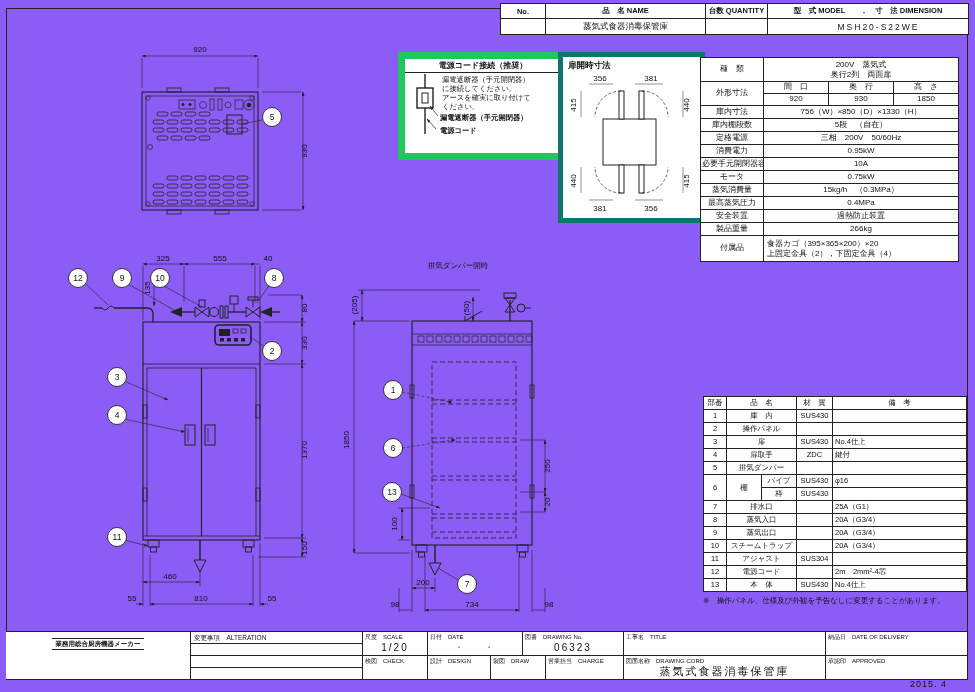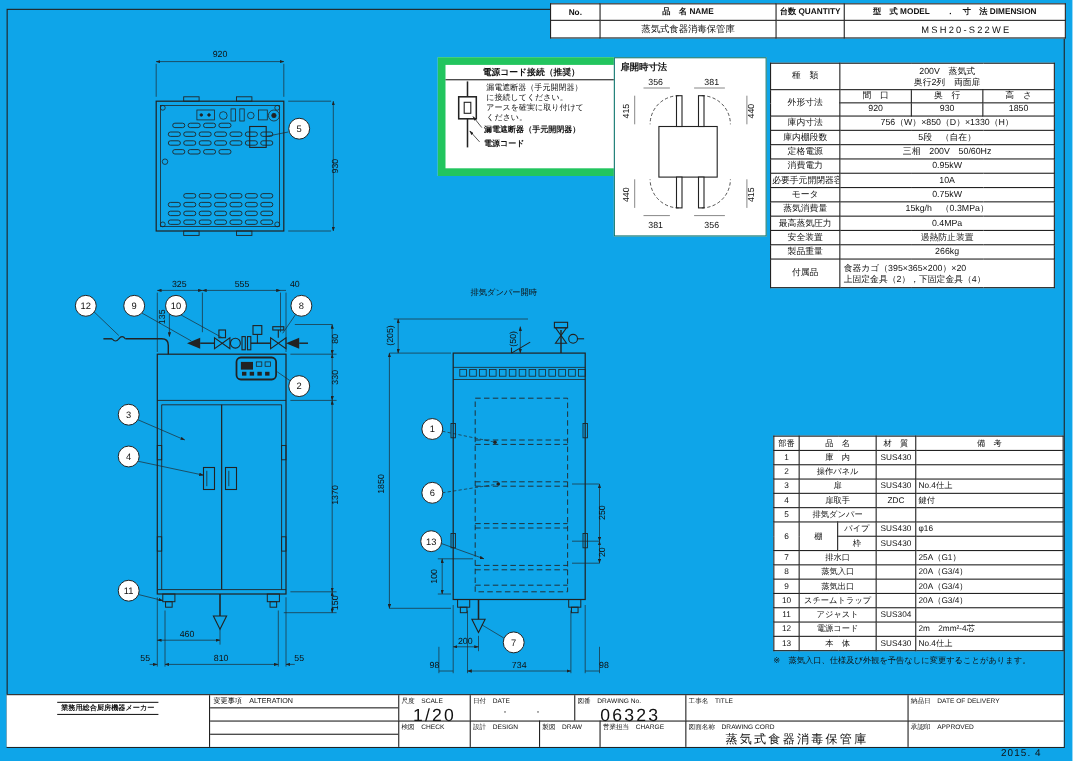--- a/index.html
+++ b/index.html
@@ -1,16 +1,16 @@
 <!DOCTYPE html>
 <html><head>
 <meta charset="utf-8">
 <style>
   html,body{margin:0;padding:0;background:#fff;}
-  #sheet{position:relative;width:975px;height:692px;background:#0ea5e9;
+  #sheet{position:relative;width:975px;height:692px;background:#8b5cf6;
          font-family:"Liberation Sans","DejaVu Sans",sans-serif;color:#111;overflow:hidden;}
   .border-frame{position:absolute;left:6px;top:8px;width:960px;height:670px;border:1px solid #222;}
   .abs{position:absolute;}
   table{border-collapse:collapse;table-layout:fixed;}
   td,th{border:1px solid #222;font-weight:normal;padding:0 1px;overflow:hidden;white-space:nowrap;}
   
   .hdr-table{position:absolute;left:500px;top:3px;width:468px;background:#fff;}
   .hdr-table th{font-size:7.5px;font-weight:bold;text-align:center;height:14px;}
   .hdr-table td{font-size:8.5px;text-align:center;height:15px;}
   .hdr-model{letter-spacing:2px;font-size:10px;text-align:left;padding-left:22px;}
@@ -24,27 +24,27 @@
   .parts-table td,.parts-table th{font-size:7.5px;text-align:center;height:12px;line-height:1;}
   .parts-table th{font-weight:normal;}
   .parts-table .note-cell{text-align:left;padding-left:2px;}
   .parts-notes{position:absolute;left:703px;top:596px;width:265px;font-size:7.5px;line-height:1.45;}
   .parts-notes .indent{padding-left:18px;}
   
   .pn-box{position:absolute;left:398px;top:52px;width:156px;height:94px;border:7px solid #22c55e;background:#fff;}
   .pn-title{height:13px;border-bottom:1px solid #222;text-align:center;font-size:8px;font-weight:bold;line-height:13px;}
   .pn-line{position:absolute;left:37px;font-size:7.3px;white-space:nowrap;}
   .pn-lbl{position:absolute;left:35px;font-size:7.3px;font-weight:bold;white-space:nowrap;}
-  .do-box{position:absolute;left:558px;top:52px;width:137px;height:161px;border:1px solid #0f766e;background:#fff;}
+  .do-box{position:absolute;left:558px;top:52px;width:137px;height:161px;border:5px solid #0f766e;background:#fff;}
   .do-title{position:absolute;left:5px;top:3px;font-size:8.5px;font-weight:bold;}
   
   .tblock{position:absolute;left:6px;top:631px;width:961px;height:47px;border-top:1px solid #222;background:#fff;}
   .tb-cell{position:absolute;border-left:1px solid #222;box-sizing:border-box;}
   .tb-lbl{font-size:6px;padding:1px 0 0 2px;white-space:nowrap;}
-  .tb-val{text-align:center;font-size:16px;letter-spacing:2px;}
+  .tb-val{text-align:center;font-size:10px;letter-spacing:2px;}
   .row2{border-top:1px solid #222;}
   .maker{position:absolute;left:0;top:0;width:184px;height:47px;text-align:center;}
   .tagline{display:inline-block;margin-top:2px;padding:0 4px;font-size:6.5px;font-weight:bold;
            border-top:1px solid #222;border-bottom:1px solid #222;line-height:1.5;}
   .brandrow{display:flex;justify-content:center;gap:4px;height:18px;margin-top:43px;}
   .prefix{font-size:7.5px;font-weight:bold;}
   .brand{font-size:13px;font-weight:bold;letter-spacing:1px;}
   .maker-en{font-size:7.5px;font-weight:bold;letter-spacing:1.5px;}
   .alt-cell{position:absolute;left:184px;top:0;width:172px;height:47px;border-left:1px solid #222;box-sizing:border-box;}
   .alt-row{height:11px;border-bottom:1px solid #222;font-size:6.5px;padding-left:3px;line-height:11px;}
@@ -683,21 +683,21 @@
     <tr>
           <td>13</td>
           <td colspan="2">本　体</td>
           <td>SUS430</td>
           <td class="note-cell">No.4仕上</td>
         </tr>
   </tbody>
     </table>
 
   <div class="parts-notes">
-    <div>※　蒸気入口、仕様及び外観を予告なしに変更することがあります。</div>
+    <div>※　操作パネル、仕様及び外観を予告なしに変更することがあります。</div>
   </div>
 
   <div class="tblock">
     <div class="maker">
       <div class="tagline">業務用総合厨房機器メーカー</div>
       <div class="brandrow">
         <svg width="26" height="18" viewBox="0 0 26 18" style="position:static">
           <ellipse cx="13" cy="10" rx="11" ry="6.5" fill="#222"></ellipse>
           <path d="M2,9.5 Q13,13 24,9.5 L24,11 Q13,14.5 2,11 z" fill="#fff"></path>
           <line x1="13" y1="1" x2="13" y2="4.5" stroke="#222" stroke-width="1.2"></line>

